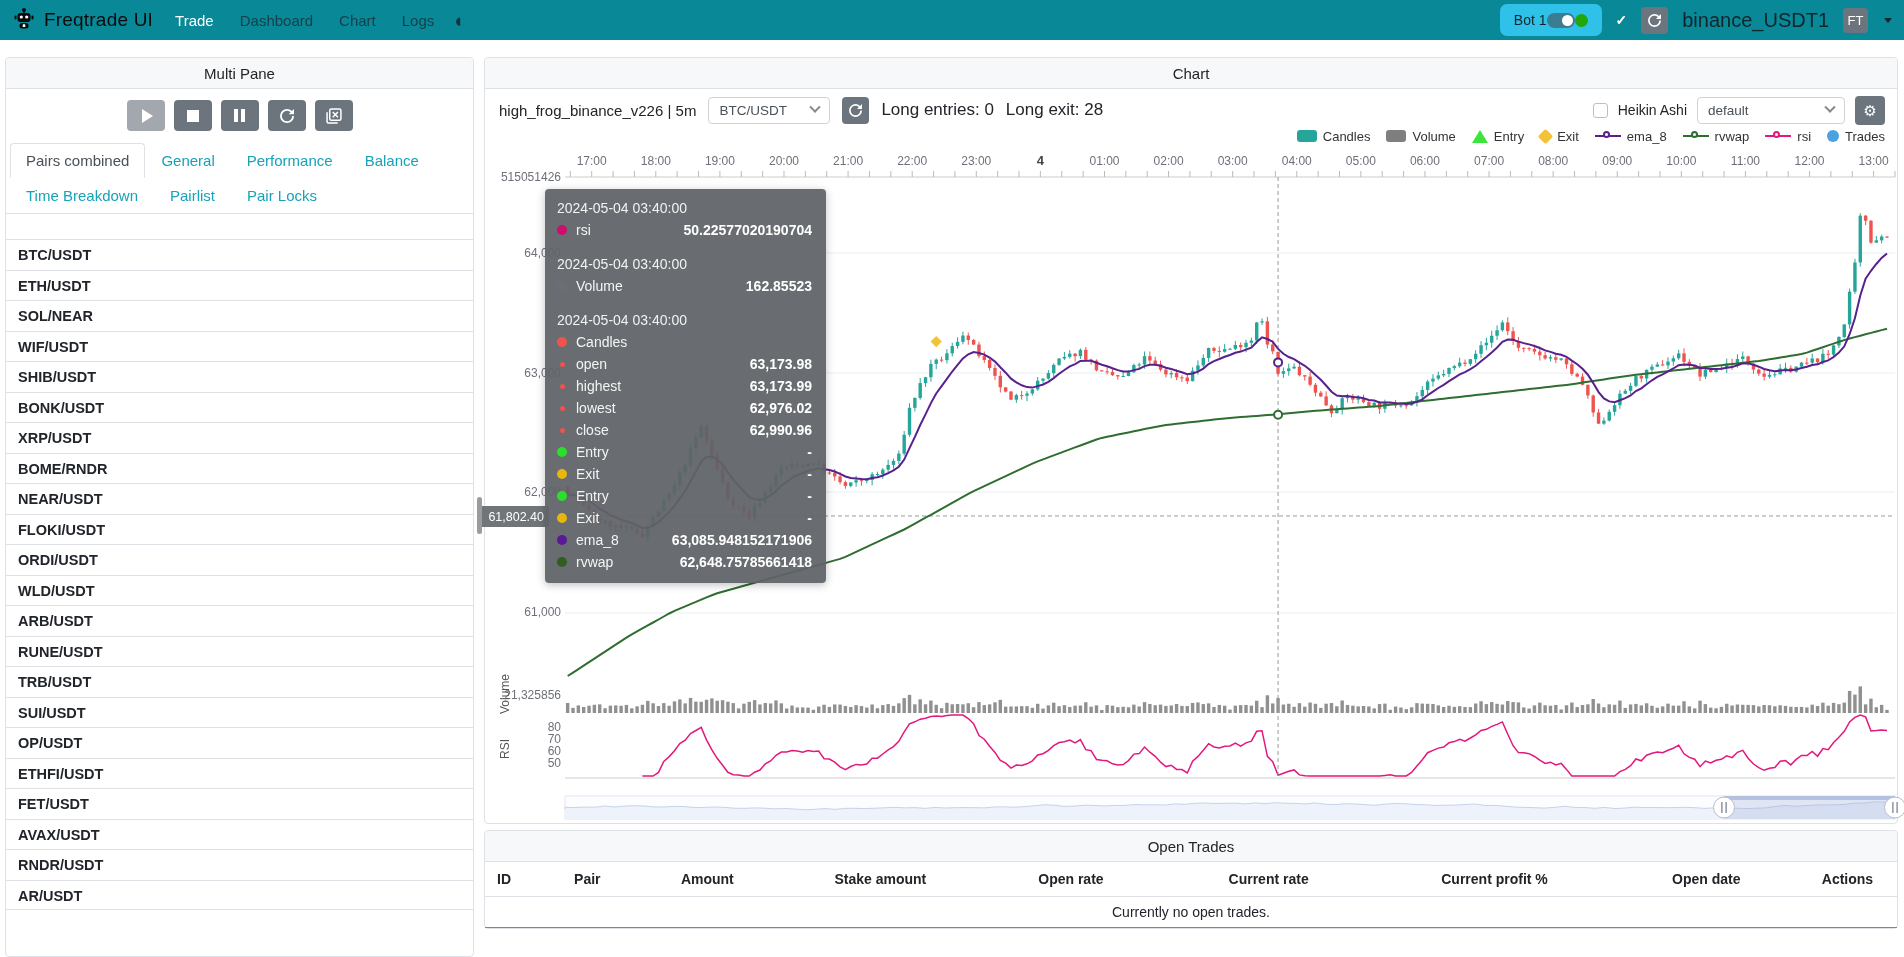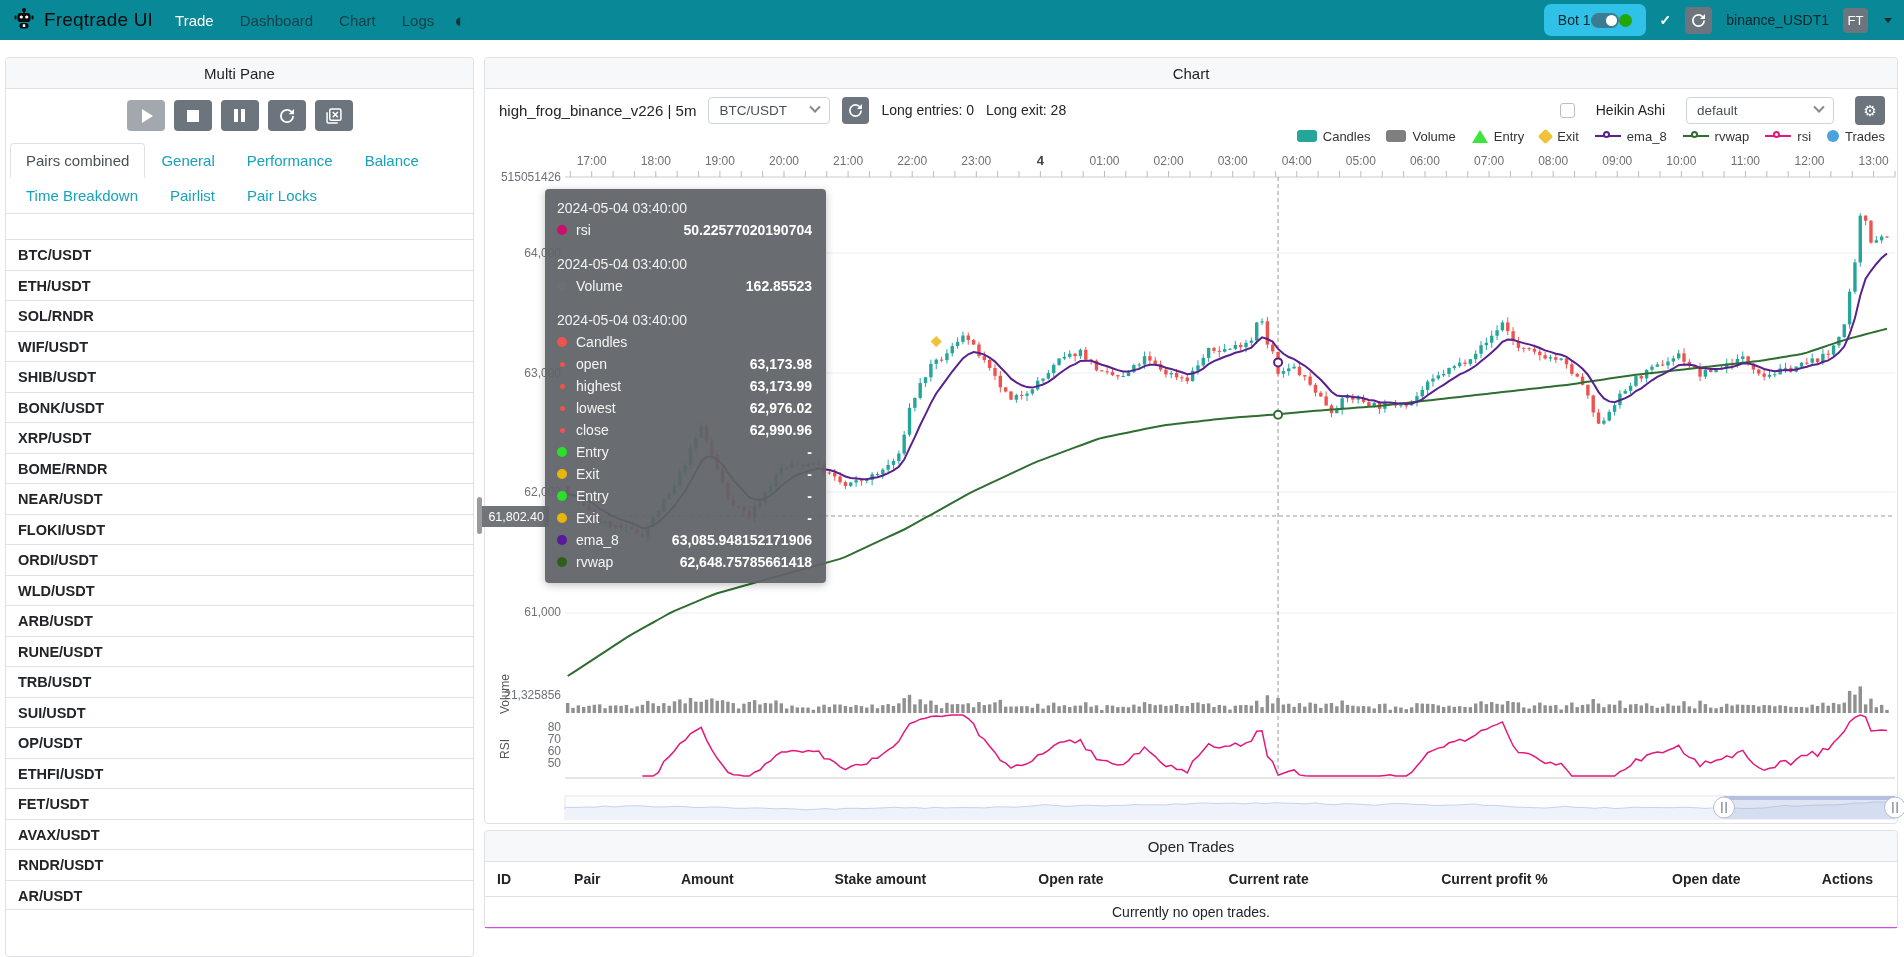--- a/index.html
+++ b/index.html
@@ -14,21 +14,21 @@
   .nav-link.active { color:#fff; }
   .theme-toggle { margin-left:20px; font-size:19px; color:#12333b; line-height:1; cursor:pointer; }
   .nav-right { margin-left:auto; display:flex; align-items:center; gap:14px; }
   .bot-box { background:#2fc1e8; border-radius:7px; height:32px; display:flex; align-items:center; gap:0; padding:0 14px; }
   .bot-label { font-size:14px; color:#10262b; }
   .toggle { width:28px; height:15px; border-radius:8px; background:#3c7c92; position:relative; cursor:pointer; }
   .toggle .knob { position:absolute; right:2px; top:2px; width:11px; height:11px; border-radius:50%; background:#fff; }
   .online-dot { width:13px; height:13px; border-radius:50%; background:#22a608; }
   .check { color:#fff; font-size:14px; font-weight:bold; }
   .icon-btn { width:27px; height:27px; border-radius:4px; background:#6c757d; display:flex; align-items:center; justify-content:center; border:none; cursor:pointer; }
-  .bot-name { font-size:14px; color:#10262b; }
+  .bot-name { font-size:20px; color:#10262b; }
   .avatar { width:25px; height:25px; border-radius:4px; background:#6c757d; color:#fff; font-size:13px; display:flex; align-items:center; justify-content:center; cursor:pointer; }
   .caret { width:0; height:0; border-left:4px solid transparent; border-right:4px solid transparent; border-top:5px solid #10262b; margin-left:2px; }
 
   
   .card { position:absolute; background:#fff; border:1px solid #dee2e6; border-radius:4px; }
   .card-header { height:31px; background:#f7f8f9; border-bottom:1px solid #dee2e6; display:flex; align-items:center; justify-content:center; font-size:15px; color:#212529; border-radius:4px 4px 0 0; }
 
   
   #multi-pane { left:5px; top:57px; width:469px; height:900px; overflow:hidden; }
   .controls { display:flex; justify-content:center; gap:9px; padding:11px 0 8px 0; }
@@ -45,22 +45,22 @@
   .pair-row { height:30.5px; line-height:30px; border-top:1px solid #dee2e6; padding-left:12px; font-size:14.5px; font-weight:bold; color:#212529; cursor:pointer; }
   .pair-row:last-child { border-bottom:1px solid #dee2e6; }
 
   
   #chart-panel { left:484px; top:57px; width:1414px; height:767px; }
   .chart-body { position:relative; padding:4px 0 0 8px; }
   .toolbar { height:34px; display:flex; align-items:center; gap:12px; padding-right:12px; }
   .strategy { font-size:15px; color:#212529; margin-left:6px; white-space:nowrap; }
   .select { height:27px; border:1px solid #ced4da; border-radius:4px; background:#fff; display:flex; align-items:center; font-size:13.5px; color:#495057; padding:0 10px; gap:20px; cursor:pointer; }
   .chev { width:8px; height:8px; border-right:2px solid #888; border-bottom:2px solid #888; transform:rotate(45deg) translate(-2px,-2px); }
-  .entries-txt { font-size:14px; color:#212529; white-space:nowrap; }
-  .toolbar-right { margin-left:auto; display:flex; align-items:center; gap:21px; }
+  .entries-txt { font-size:17px; color:#212529; white-space:nowrap; }
+  .toolbar-right { margin-left:auto; display:flex; align-items:center; gap:10px; }
   .checkbox { width:15px; height:15px; border:1px solid #b9bfc6; border-radius:3px; background:#fff; cursor:pointer; }
   .cb-label { font-size:14px; color:#212529; }
   .gear-btn { width:30px; height:29px; }
   .gear-glyph { color:#fff; font-size:15px; line-height:1; }
 
   .legend { height:18px; display:flex; justify-content:flex-end; align-items:center; gap:16px; padding-right:12px; }
   .lg-item { display:flex; align-items:center; gap:6px; font-size:13px; color:#333; cursor:pointer; }
   .sw-rect { width:20px; height:12px; border-radius:3px; }
   .sw-tri { width:0; height:0; border-left:8px solid transparent; border-right:8px solid transparent; border-bottom:13px solid #3ce43c; }
   .sw-dia { width:11px; height:11px; border-radius:2px; transform:rotate(45deg); }
@@ -172,21 +172,21 @@
       <div class="tab">General</div>
       <div class="tab">Performance</div>
       <div class="tab">Balance</div>
       <div class="tab">Time Breakdown</div>
       <div class="tab">Pairlist</div>
       <div class="tab">Pair Locks</div>
     </div>
   <div class="pair-list" id="pair-list">
       <div class="pair-row">BTC/USDT</div>
       <div class="pair-row">ETH/USDT</div>
-      <div class="pair-row">SOL/RNDR</div>
+      <div class="pair-row">SOL/NEAR</div>
       <div class="pair-row">WIF/USDT</div>
       <div class="pair-row">SHIB/USDT</div>
       <div class="pair-row">BONK/USDT</div>
       <div class="pair-row">XRP/USDT</div>
       <div class="pair-row">BOME/RNDR</div>
       <div class="pair-row">NEAR/USDT</div>
       <div class="pair-row">FLOKI/USDT</div>
       <div class="pair-row">ORDI/USDT</div>
       <div class="pair-row">WLD/USDT</div>
       <div class="pair-row">ARB/USDT</div>

